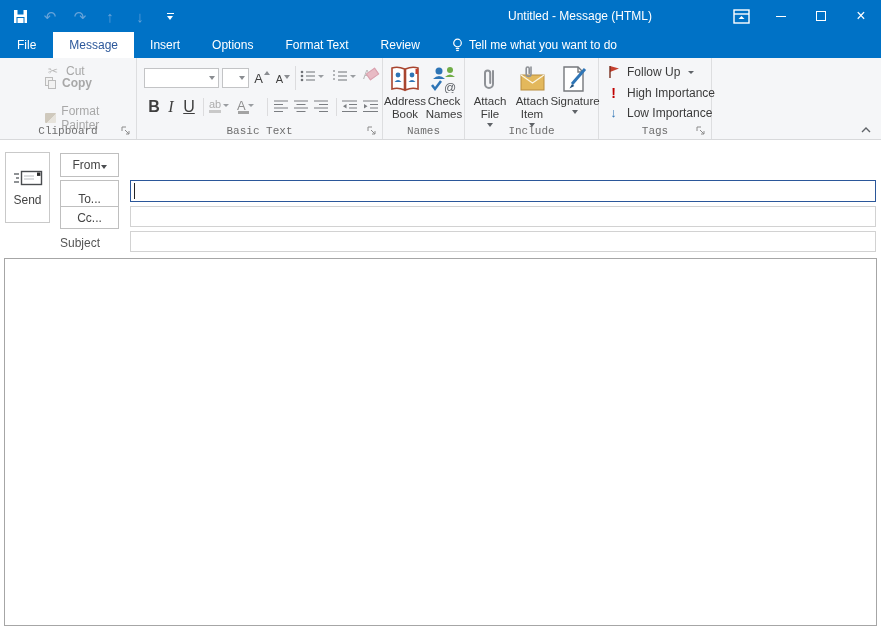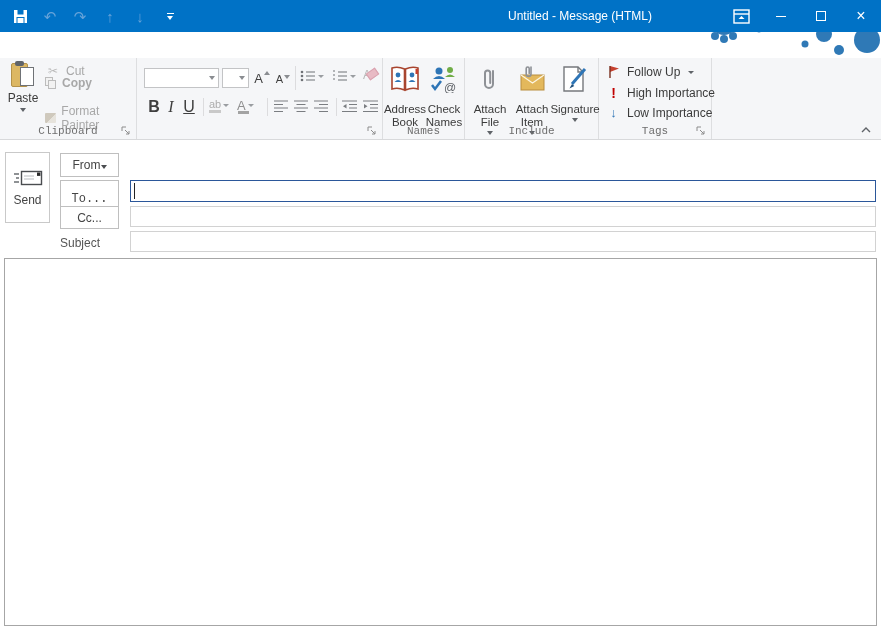--- a/index.html
+++ b/index.html
@@ -76,38 +76,38 @@
   .vsep { position:absolute; top:8px; width:1px; height:24px; background:#dcdcde; }
   .vsep2 { position:absolute; top:40px; width:1px; height:18px; background:#dcdcde; }
   .eraser { position:relative; font-size:12px; color:#b8b8b8; }
   .eraser::after { content:""; position:absolute; right:-7px; top:2px; width:9px; height:6px; background:#e8bac4; transform:rotate(-35deg); border:1px solid #d9a2af; }
   .disabled-txt { color:#adadad !important; }
   .fc-bar { position:absolute; left:1px; bottom:-1px; width:11px; height:3px; background:#a3a3a3; }
 
   
   .big-btn { position:absolute; top:3px; display:flex; flex-direction:column; align-items:center; }
   .big-btn .bicon { height:32px; display:flex; align-items:flex-end; justify-content:center; }
-  .big-label { font-size:11.5px; line-height:13px; color:#3b3b3b; text-align:center; margin-top:10px; }
+  .big-label { font-size:11.5px; line-height:13px; color:#3b3b3b; text-align:center; margin-top:2px; }
   .big-arrow { margin-top:2px; }
 
   
   .tag-row { position:absolute; left:7px; display:flex; align-items:center; gap:6px; font-size:12px; color:#3b3b3b; white-space:nowrap; }
   .tag-ic { width:15px; display:flex; justify-content:center; }
   .imp-high { color:#c00000; font-weight:bold; font-size:14px; }
   .imp-low  { color:#2e75b6; font-weight:bold; font-size:13px; }
 
   
   .compose { position:absolute; left:0; top:141px; width:881px; height:488px; background:#fff; }
   .send-box { position:absolute; left:5px; top:11px; width:45px; height:71px; border:1px solid #c9c9c9; background:#fff;
     display:flex; flex-direction:column; align-items:center; justify-content:center; gap:5px; }
   .send-label { font-size:12px; color:#444; }
   .hdr-btn { position:absolute; left:60px; width:59px; background:#fff; border:1px solid #bfbfbf;
     display:flex; align-items:center; justify-content:center; font-size:12px; color:#444; }
   .from-btn { top:12px; height:24px; }
-  .to-btn { top:39px; height:38px;font-family:Liberation Mono, monospace; }
+  .to-btn { top:39px; height:38px; }
   .cc-btn { top:65px; height:23px; }
   .subject-label { position:absolute; left:60px; top:95px; font-size:12px; color:#555; }
   .hdr-input { position:absolute; left:130px; width:746px; height:21px; border:1px solid #d2d2d2; background:#fff;
     font-size:12px; font-family:"Liberation Sans",sans-serif; padding:0 4px; outline:none; }
   .to-input { top:39px; height:22px; border:1px solid #2b579a; }
   .cc-input { top:65px; }
   .subject-input { top:90px; }
   .caret { position:absolute; left:134px; top:42px; width:1px; height:16px; background:#222; animation:blink 1s steps(1) infinite; }
   @keyframes blink { 50% { opacity:0; } }
 
@@ -184,33 +184,40 @@
       <span class="ctl-min-bar"></span>
     </div>
     <div class="win-ctl">
       <span class="ctl-max-box"></span>
     </div>
     <div class="win-ctl">
       <span class="ctl-close-glyph">×</span>
     </div>
   </div>
 
+  <div class="tabrow">
+    <div class="tab tab-file">File</div>
+    <div class="tab active">Message</div>
+    <div class="tab">Insert</div>
+    <div class="tab">Options</div>
+    <div class="tab">Format Text</div>
+    <div class="tab">Review</div>
+    <div class="tellme">
+      <svg width="11" height="15" viewBox="0 0 11 15">
+        <circle cx="5.5" cy="5" r="3.8" fill="none" stroke="#fff" stroke-width="1.2"></circle>
+        <line x1="3.8" y1="10.5" x2="7.2" y2="10.5" stroke="#fff" stroke-width="1.2"></line>
+        <line x1="4.2" y1="12.5" x2="6.8" y2="12.5" stroke="#fff" stroke-width="1.2"></line>
+      </svg>
+      <span>Tell me what you want to do</span>
+    </div>
+  </div>
 
   <div class="ribbon">
 
     <div class="rgroup g-clipboard">
-      <div class="paste-btn">
-        <span class="clip-icon">
-          <span class="clip-board"></span>
-            <span class="clip-clip"></span>
-            <span class="clip-page"></span>
-        </span>
-        <span class="paste-label">Paste</span>
-        <span class="tri-down-g"></span>
-      </div>
       <div class="small-row" style="top:6px;">
         <span class="ic">✂</span>
         <span>Cut</span>
       </div>
       <div class="small-row" style="top:18px;font-weight:bold;">
         <span class="copy-ic">
             <i></i>
             <b></b>
           </span>
         <span>Copy</span>
@@ -332,20 +339,21 @@
       </div>
       <div class="bt-btn" style="left:226px; top:42px;">
         <svg width="16" height="12" viewBox="0 0 16 12">
           <line x1="0" y1="1" x2="15" y2="1" stroke="#7a7d81"></line>
             <line x1="7" y1="4.5" x2="15" y2="4.5" stroke="#7a7d81"></line>
           <line x1="7" y1="8" x2="15" y2="8" stroke="#7a7d81"></line>
             <line x1="0" y1="11.5" x2="15" y2="11.5" stroke="#7a7d81"></line>
           <path d="M1 4 v4.5 L4.5 6.2 z" fill="#7a7d81"></path>
         </svg>
       </div>
+      <div class="group-label">Basic Text</div>
       <svg class="launcher" viewBox="0 0 10 10">
         <path d="M1 1 h4 M1 1 v4" stroke="#8c8c8c" fill="none"></path>
         <path d="M4 4 l4 4 M8 8 v-3 M8 8 h-3" stroke="#8c8c8c" fill="none"></path>
       </svg>
     </div>
 
     <div class="rgroup g-names">
       <div class="big-btn" style="left:3px; width:38px;">
         <span class="bicon">
           <svg width="30" height="28" viewBox="0 0 30 28">

